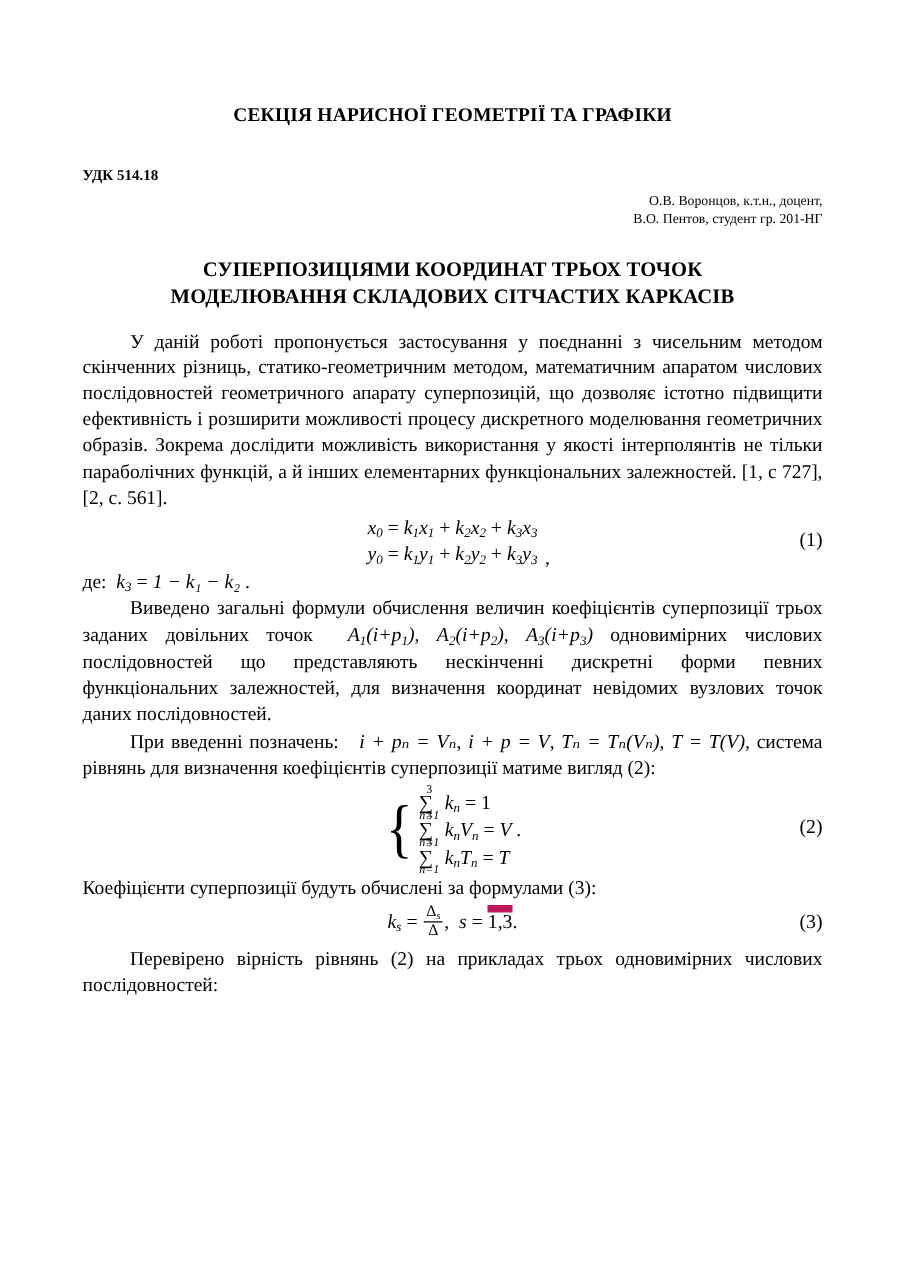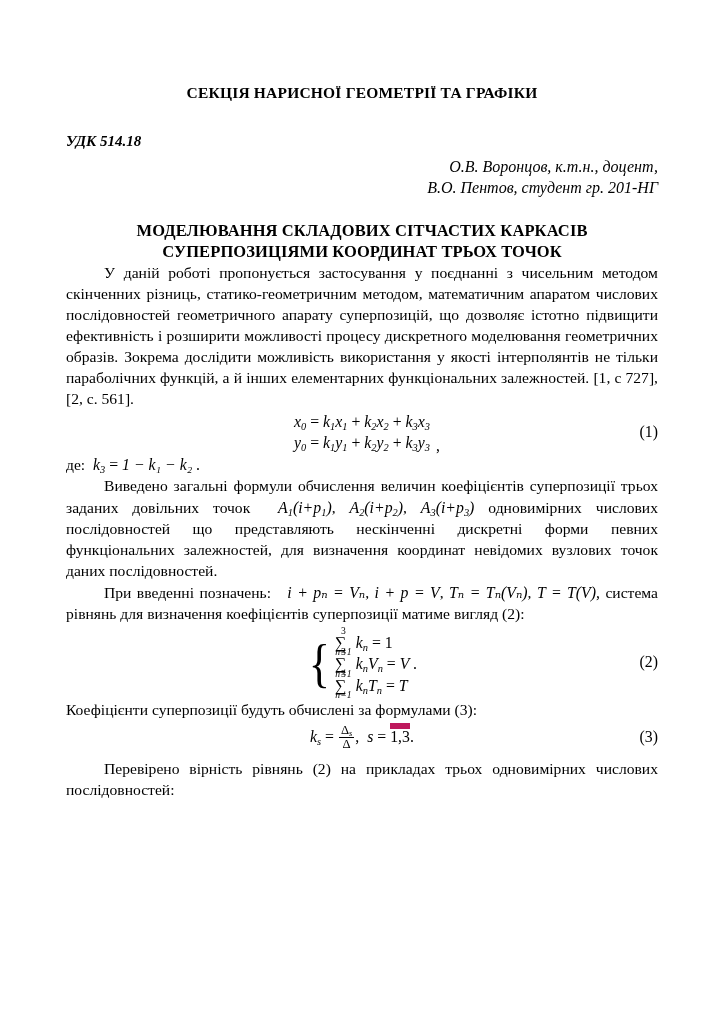--- a/index.html
+++ b/index.html
@@ -34,31 +34,29 @@
     font-weight: bold;
     font-size: 15.5px;
     letter-spacing: 0.2px;
     margin-top: 84px;
     line-height: 1.2;
   }
 
   
   .udc {
     font-weight: bold;
-    font-size: 15px;
+    font-size: 12px;
     margin-top: 30px;
     text-align: left;
-    font-style: italic;
   }
 
   
   .authors {
     text-align: right;
-    font-style: italic;
-    font-size: 16px;
+    font-size: 11px;
     line-height: 1.32;
     margin-top: 6px;
   }
   .authors div { white-space: nowrap; }
 
   
   .doc-title {
     text-align: center;
     font-weight: bold;
     font-size: 16.5px;
@@ -70,21 +68,21 @@
 
   
   p.body {
     text-align: justify;
     text-justify: inter-word;
     font-size: 15.6px;
     line-height: 1.345;
     margin: 0;
     text-indent: 38px;
   }
-  p.body.first { }
+  p.body.first { margin-top: 16px; }
   p.noindent {
     text-indent: 0;
     text-align: left;
   }
 
   
   .math {
     font-family: "Liberation Serif", "DejaVu Serif", serif;
     font-style: italic;
     font-size: 15.8px;
@@ -204,22 +202,22 @@
     <div class="section-title">СЕКЦІЯ НАРИСНОЇ ГЕОМЕТРІЇ ТА ГРАФІКИ</div>
 
     <div class="udc">УДК 514.18</div>
 
     <div class="authors">
       <div>О.В. Воронцов, к.т.н., доцент,</div>
       <div>В.О. Пентов, студент гр. 201-НГ</div>
     </div>
 
     <div class="doc-title">
+      <div>СУПЕРПОЗИЦІЯМИ КООРДИНАТ ТРЬОХ ТОЧОК</div>
       <div>МОДЕЛЮВАННЯ СКЛАДОВИХ СІТЧАСТИХ КАРКАСІВ</div>
-      <div>СУПЕРПОЗИЦІЯМИ КООРДИНАТ ТРЬОХ ТОЧОК</div>
     </div>
 
     <p class="body first">У даній роботі пропонується застосування у поєднанні з чисельним методом скінченних різниць, статико-геометричним методом, математичним апаратом числових послідовностей геометричного апарату суперпозицій, що дозволяє істотно підвищити ефективність і розширити можливості процесу дискретного моделювання геометричних образів. Зокрема дослідити можливість використання у якості інтерполянтів не тільки параболічних функцій, а й інших елементарних функціональних залежностей. [1, с 727], [2, с. 561].</p>
 
 
     <div class="eq-block eq-center">
       <span class="eq1-wrap math">
         <span class="eq1-line">
           <span>x</span><sub>0</sub>
           <span class="op">=</span>

